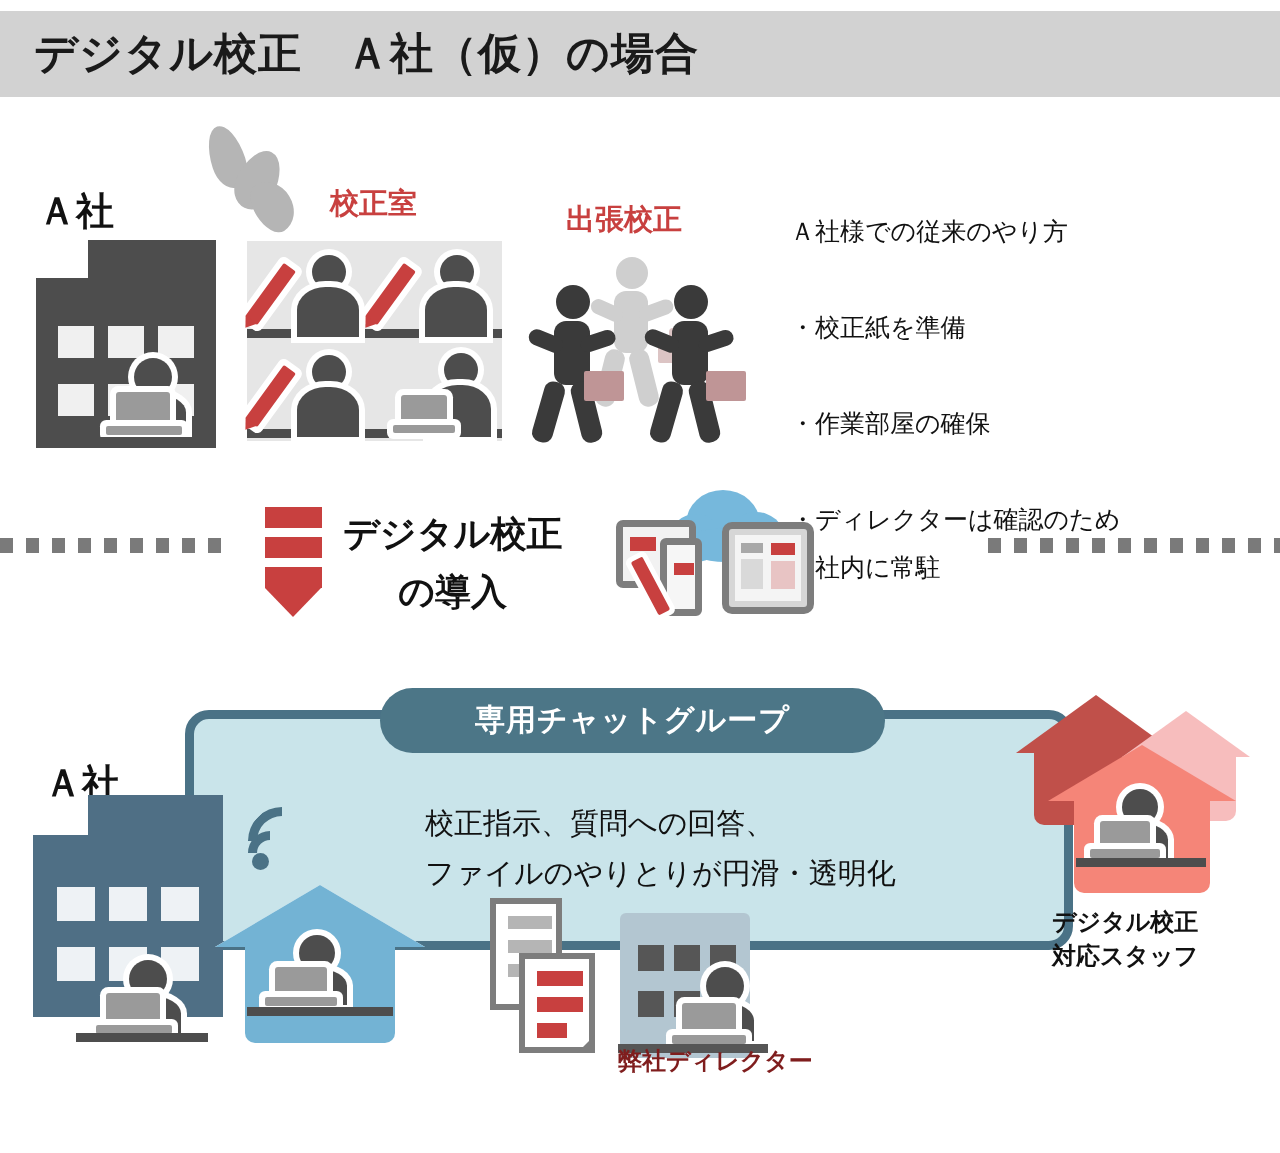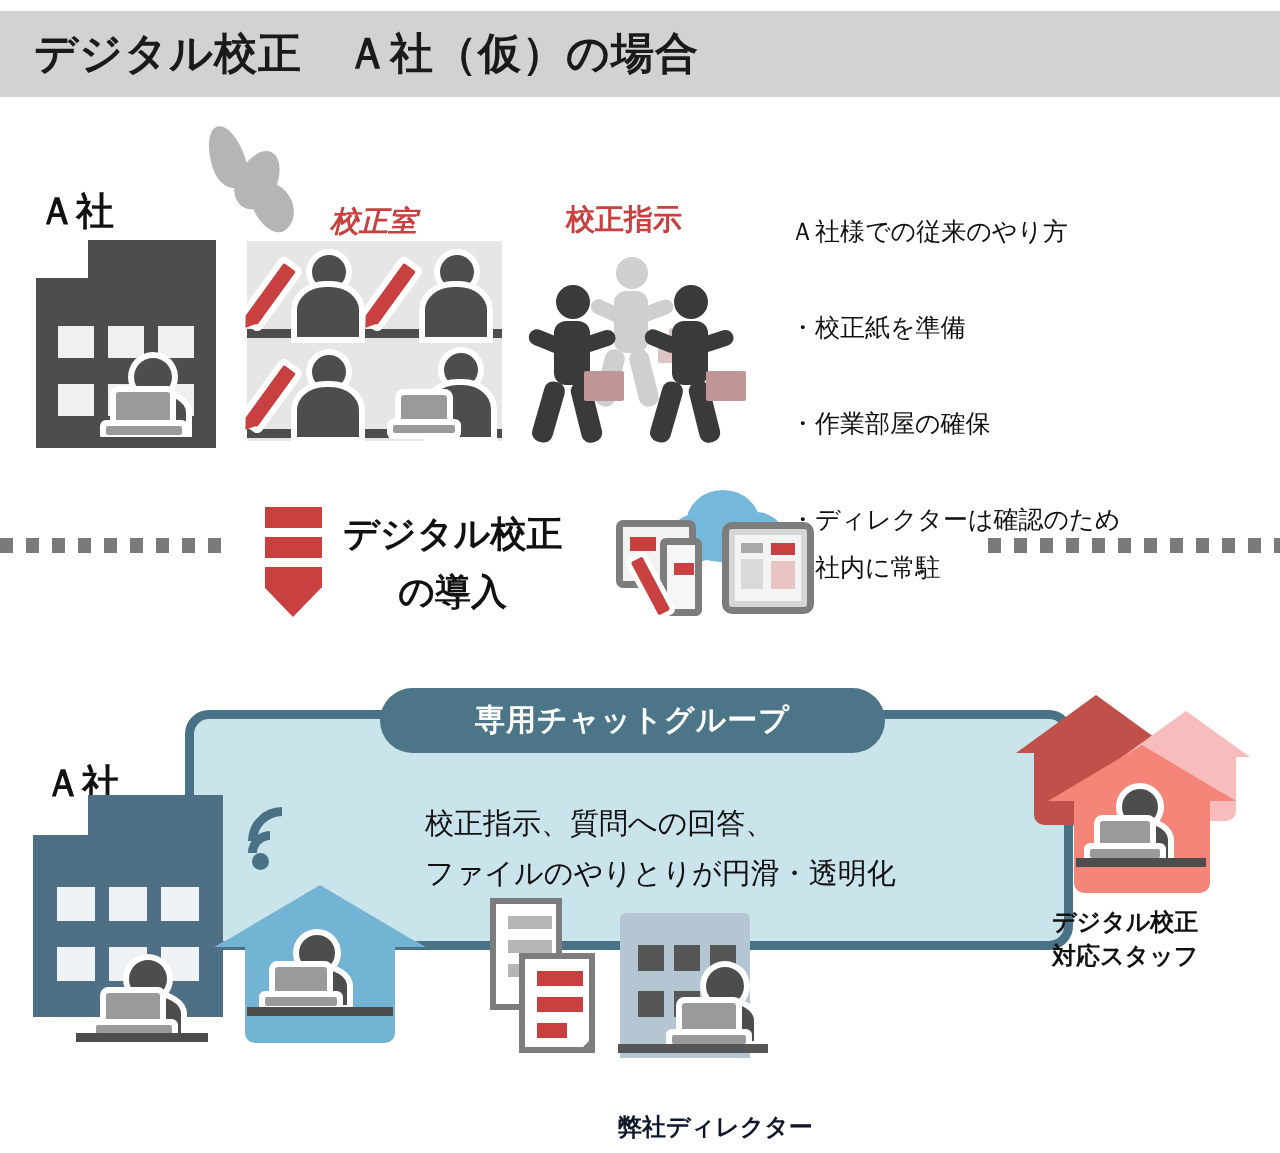--- a/index.html
+++ b/index.html
@@ -172,21 +172,21 @@
   
   .lbl-acorp-bot {
     left: 44px; top: 758px;
     font-size: 38px; font-weight: 700; color: #111;
   }
   .lbl-staff {
     left: 1052px; top: 905px; font-size: 24px; font-weight: 700;
     color: #111; line-height: 34px; white-space: pre-line;
   }
   .lbl-director {
-    left: 618px; top: 1111px; font-size: 24px; font-weight: 700; color: #0f172a;
+    left: 618px; top: 1045px; font-size: 24px; font-weight: 700; color: #7f1d1d;
   }
   .t-bullets-bl {
     left: 30px; top: 1060px; font-size: 26px; line-height: 44px;
     color: #111; white-space: pre-line;
   }
   .t-bottom-right {
     left: 812px; top: 988px; font-size: 27px; line-height: 46px;
     color: #111; white-space: pre-line;
   }
 
@@ -228,21 +228,21 @@
   <div class="person abs" style="left:118px;top:358px;width:80px;height:72px;">
     <div class="head" style="left:16px;top:0px;width:38px;height:38px;"></div>
     <div class="body" style="left:2px;top:36px;width:66px;height:40px;"></div>
   </div>
   <div class="laptop abs" style="left:106px;top:392px;width:78px;height:44px;">
     <div class="screen" style="left:10px;top:0px;width:54px;height:36px;"></div>
     <div class="base" style="left:0px;top:34px;width:76px;height:9px;"></div>
   </div>
   <div class="abs" style="left:64px;top:437px;width:150px;height:9px;background:#4d4d4d;"></div>
 
-  <div class="abs lbl-red" style="left:330px;top:202px;font-style:italic;">校正室</div>
+  <div class="abs lbl-red" style="left:330px;top:184px;">校正室</div>
   <div class="abs proofroom">
     <div class="desk-line" style="left:0px;top:88px;width:255px;"></div>
     <div class="desk-line" style="left:0px;top:188px;width:255px;"></div>
 
     <div class="person" style="left:50px;top:14px;width:72px;height:78px;">
       <div class="head" style="left:15px;top:0px;width:34px;height:34px;"></div>
       <div class="body" style="left:0px;top:32px;width:62px;height:50px;"></div>
     </div>
     <div class="pencil" style="left:16px;top:20px;"></div>
 
@@ -261,21 +261,21 @@
     <div class="person" style="left:182px;top:112px;width:72px;height:80px;">
       <div class="head" style="left:15px;top:0px;width:34px;height:34px;"></div>
       <div class="body" style="left:0px;top:32px;width:62px;height:52px;"></div>
     </div>
     <div class="laptop" style="left:146px;top:154px;width:64px;height:40px;">
       <div class="screen" style="left:8px;top:0px;width:46px;height:32px;"></div>
       <div class="base" style="left:0px;top:30px;width:62px;height:8px;"></div>
     </div>
   </div>
 
-  <div class="abs lbl-red" style="left:566px;top:200px;">校正指示</div>
+  <div class="abs lbl-red" style="left:566px;top:200px;">出張校正</div>
   <div class="abs" style="left:530px;top:255px;width:205px;height:190px;">
 
     <div class="walker" style="left:62px;top:2px;width:78px;height:150px;">
       <div class="abs" style="left:24px;top:0px;width:32px;height:32px;border-radius:50%;background:#cfcfcf;"></div>
       <div class="abs" style="left:22px;top:34px;width:34px;height:62px;border-radius:12px;background:#cfcfcf;"></div>
       <div class="abs" style="left:-2px;top:46px;width:34px;height:15px;border-radius:8px;background:#cfcfcf;transform:rotate(24deg);"></div>
       <div class="abs" style="left:46px;top:46px;width:36px;height:15px;border-radius:8px;background:#cfcfcf;transform:rotate(-20deg);"></div>
       <div class="abs" style="left:8px;top:92px;width:20px;height:58px;border-radius:9px;background:#cfcfcf;transform:rotate(14deg);"></div>
       <div class="abs" style="left:42px;top:92px;width:20px;height:58px;border-radius:9px;background:#cfcfcf;transform:rotate(-14deg);"></div>
       <div class="case" style="left:66px;top:78px;width:38px;height:28px;background:#dcc4c4;">

